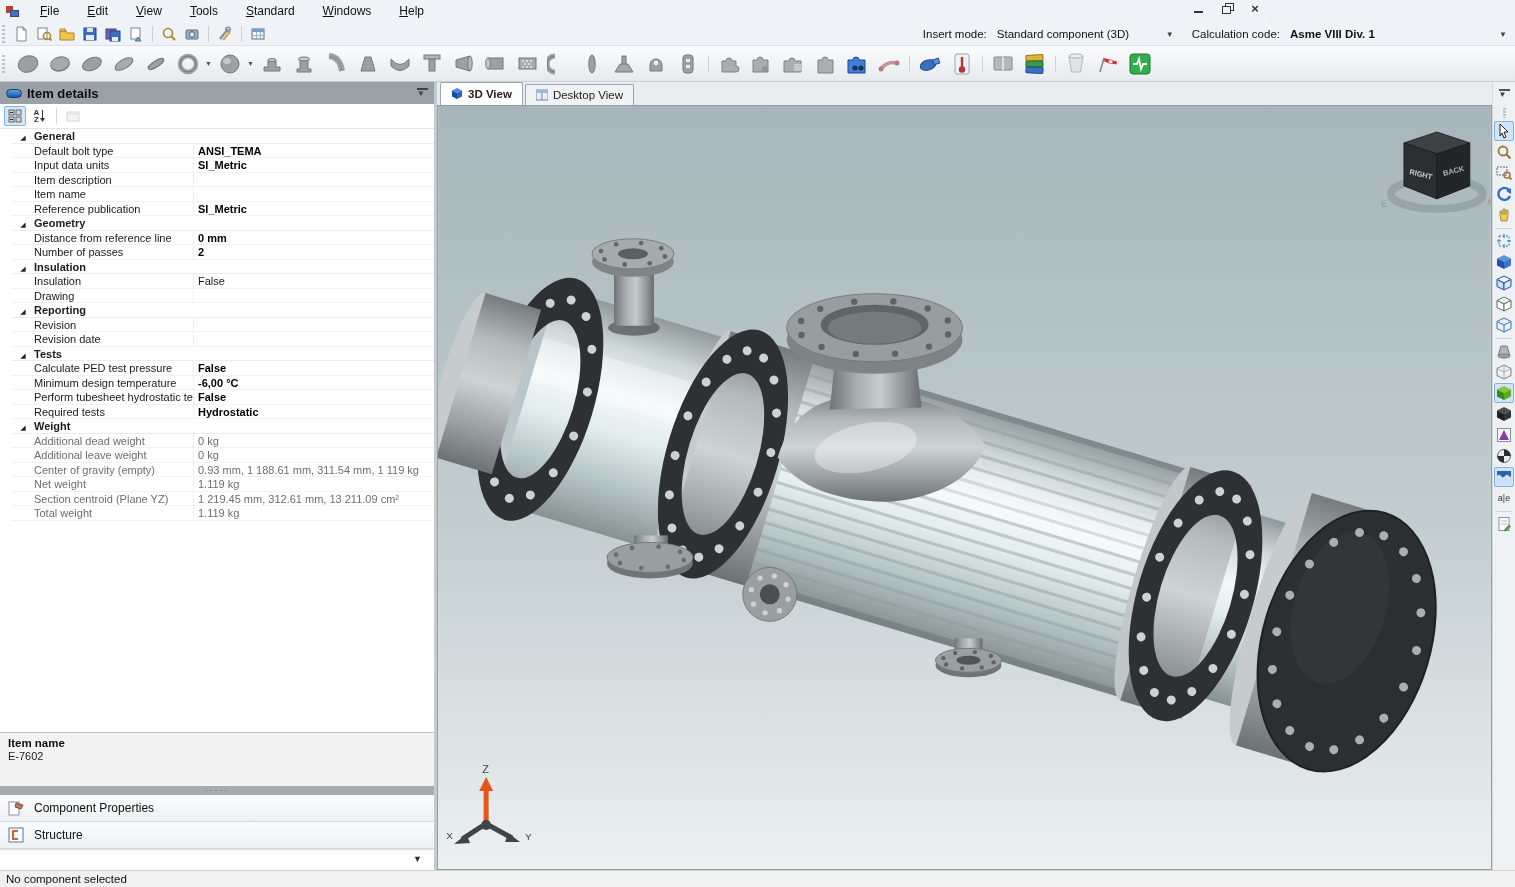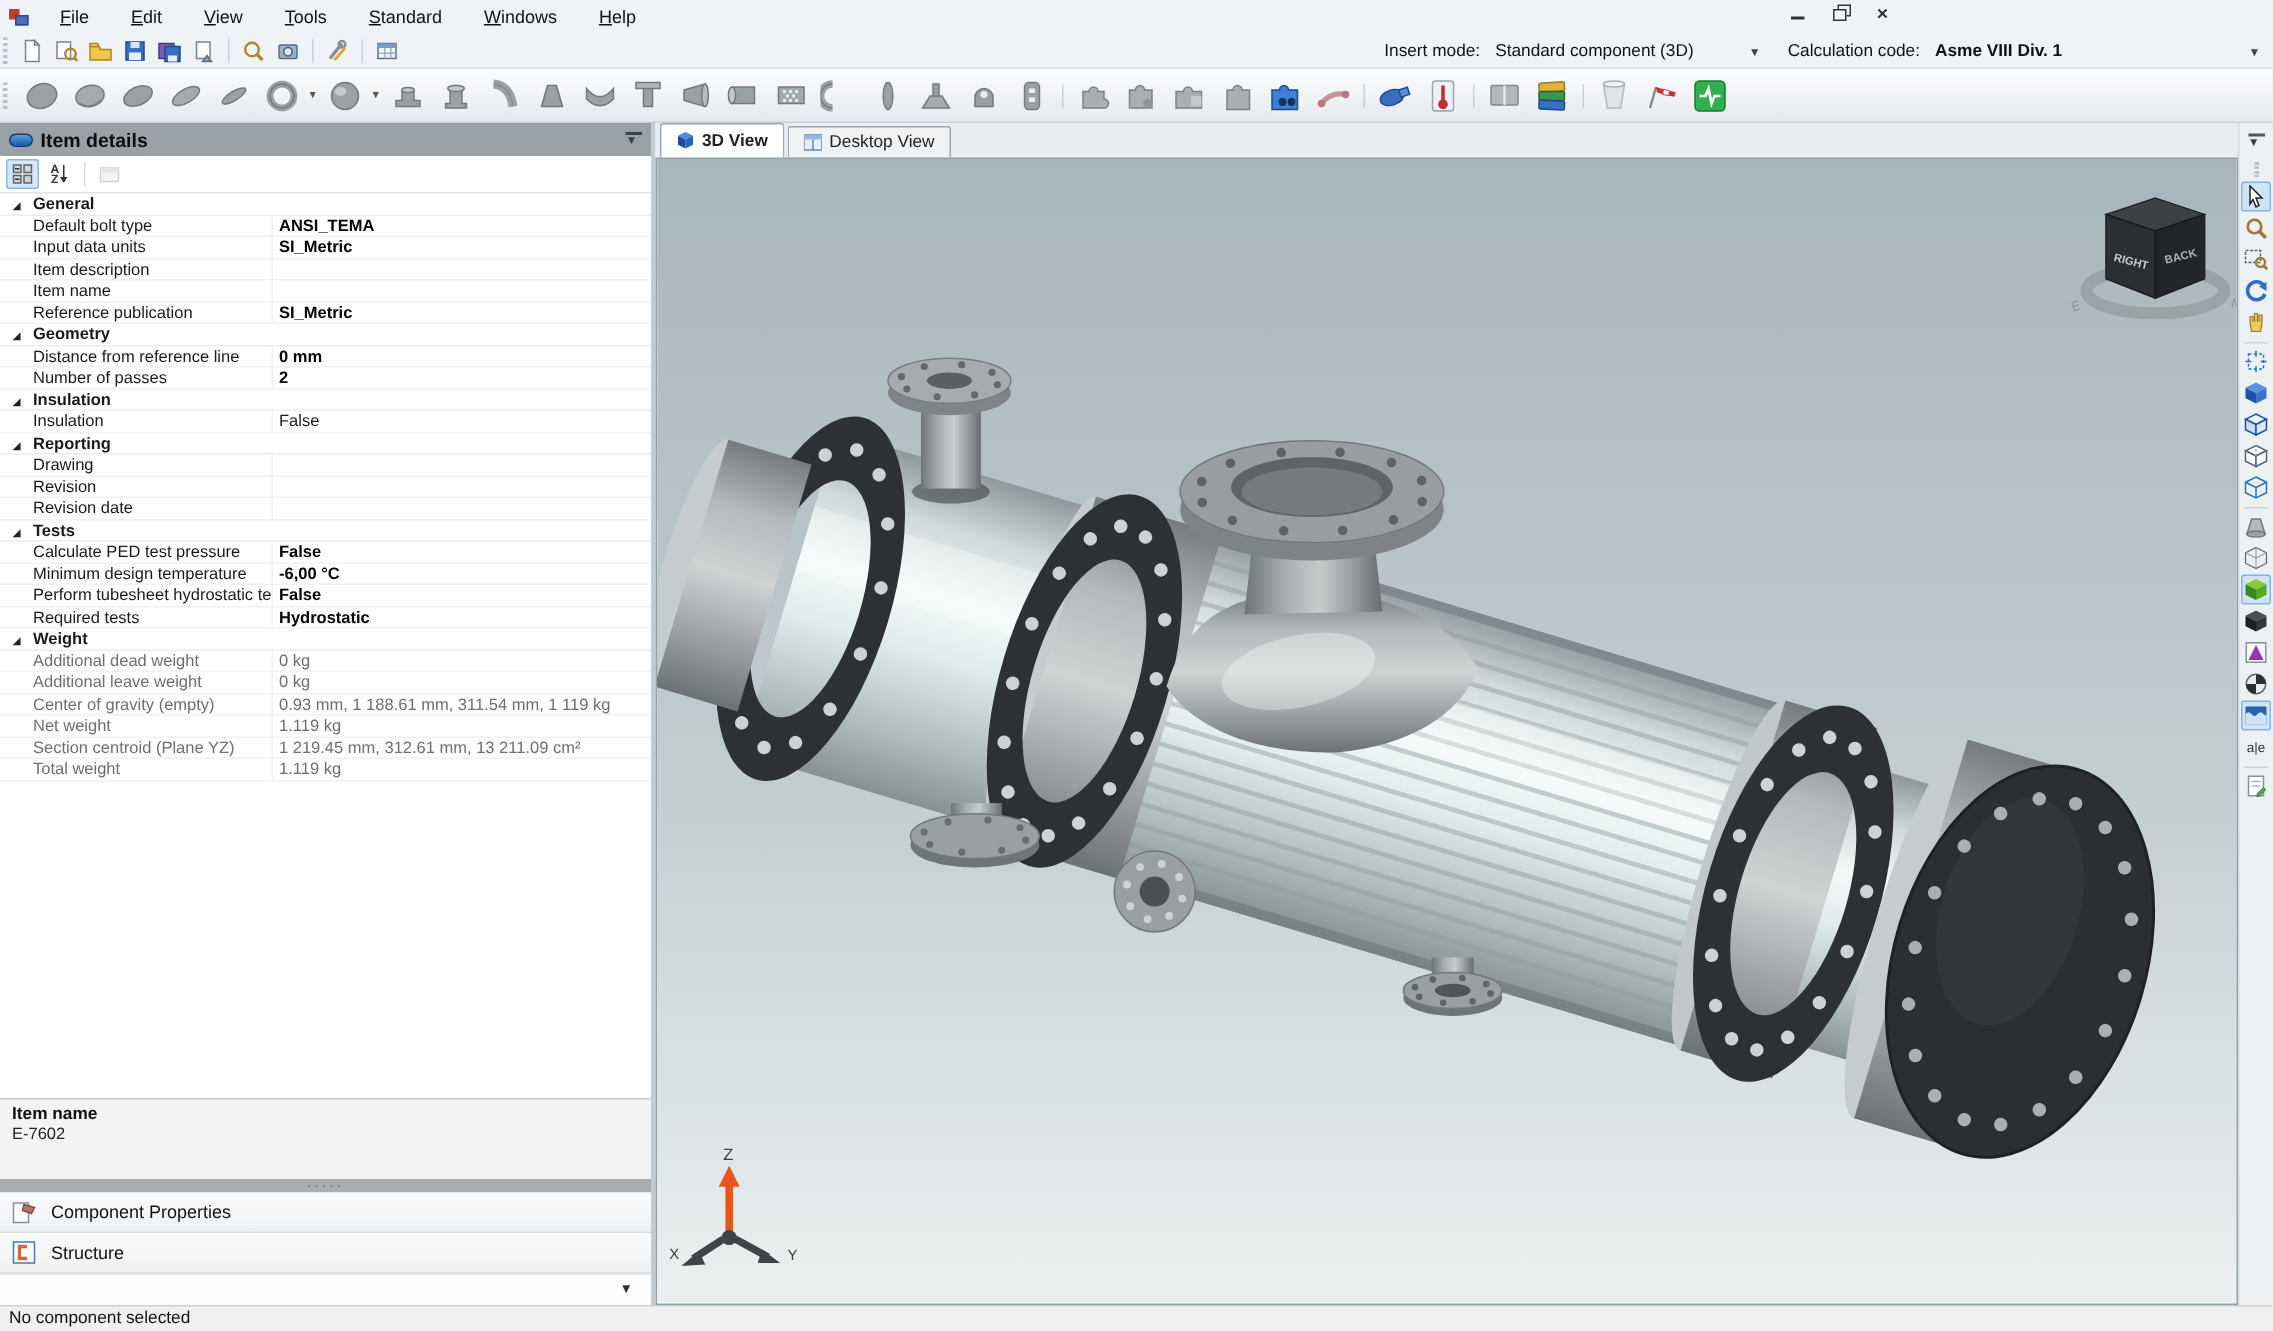--- a/index.html
+++ b/index.html
@@ -49,21 +49,21 @@
   .pin-icon { width:11px; height:10px; border-top:2px solid #3d4246; position:relative; }
   .pin-icon::after { content:"▼"; position:absolute; left:0; top:-1px; font-size:8px; color:#3d4246; }
   .vessel-glyph { width:16px; height:9px; background:linear-gradient(#5aa0e0,#1a58a8); border-radius:5px; border:1px solid #0d3c78; }
   .pg-toolbar { height:25px; border-bottom:1px solid #e4e4e4; display:flex; align-items:center; gap:3px; padding-left:4px; background:#fff; }
   .pg-btn { width:22px; height:20px; display:flex; align-items:center; justify-content:center; border:1px solid transparent; border-radius:2px; }
   .pg-btn.sel { background:#d6e8f8; border-color:#86b6e4; }
   .pg-btn.disabled { opacity:.45; }
   .pg-sep { width:1px; height:16px; background:#d8d8d8; margin:0 2px; }
   .azicon { font-size:8px; line-height:7px; font-weight:700; color:#333; text-align:center; }
 
-  .pgrid { height:393px; overflow:hidden; font-size:11px; }
+  .pgrid { height:393px; overflow:hidden; font-size:11px;margin-left:12px; }
   .pr { display:flex; height:14.5px; line-height:14px; border-bottom:1px solid #f2f2f2; }
   .gut { width:22px; flex:none; text-align:center; }
   .gut .tri { font-size:7px; color:#222; }
   .pl { width:160px; flex:none; color:#1a1a1a; overflow:hidden; white-space:nowrap; border-right:1px solid #f0f0f0; padding-right:2px; }
   .pv { flex:1; padding-left:4px; color:#1a1a1a; overflow:hidden; white-space:nowrap; }
   .pr.cat { border-bottom:1px solid #ececec; }
   .pr.cat .pl { font-weight:700; border-right:none; width:400px; }
   .pv.b { font-weight:700; color:#000; }
   .pr.gray .pl, .pr.gray .pv { color:#6e6e6e; }
 
@@ -520,28 +520,28 @@
       </div>
     <div class="pr cat">
         <div class="gut"><span class="tri">◢</span></div>
         <div class="pl">Insulation</div>
       </div>
     <div class="pr">
         <div class="gut"></div>
         <div class="pl">Insulation</div>
         <div class="pv">False</div>
       </div>
+    <div class="pr">
+        <div class="gut"></div>
+        <div class="pl">Drawing</div>
+        <div class="pv"></div>
+      </div>
     <div class="pr cat">
         <div class="gut"><span class="tri">◢</span></div>
         <div class="pl">Reporting</div>
-      </div>
-    <div class="pr">
-        <div class="gut"></div>
-        <div class="pl">Drawing</div>
-        <div class="pv"></div>
       </div>
     <div class="pr">
         <div class="gut"></div>
         <div class="pl">Revision</div>
         <div class="pv"></div>
       </div>
     <div class="pr">
         <div class="gut"></div>
         <div class="pl">Revision date</div>
         <div class="pv"></div>

